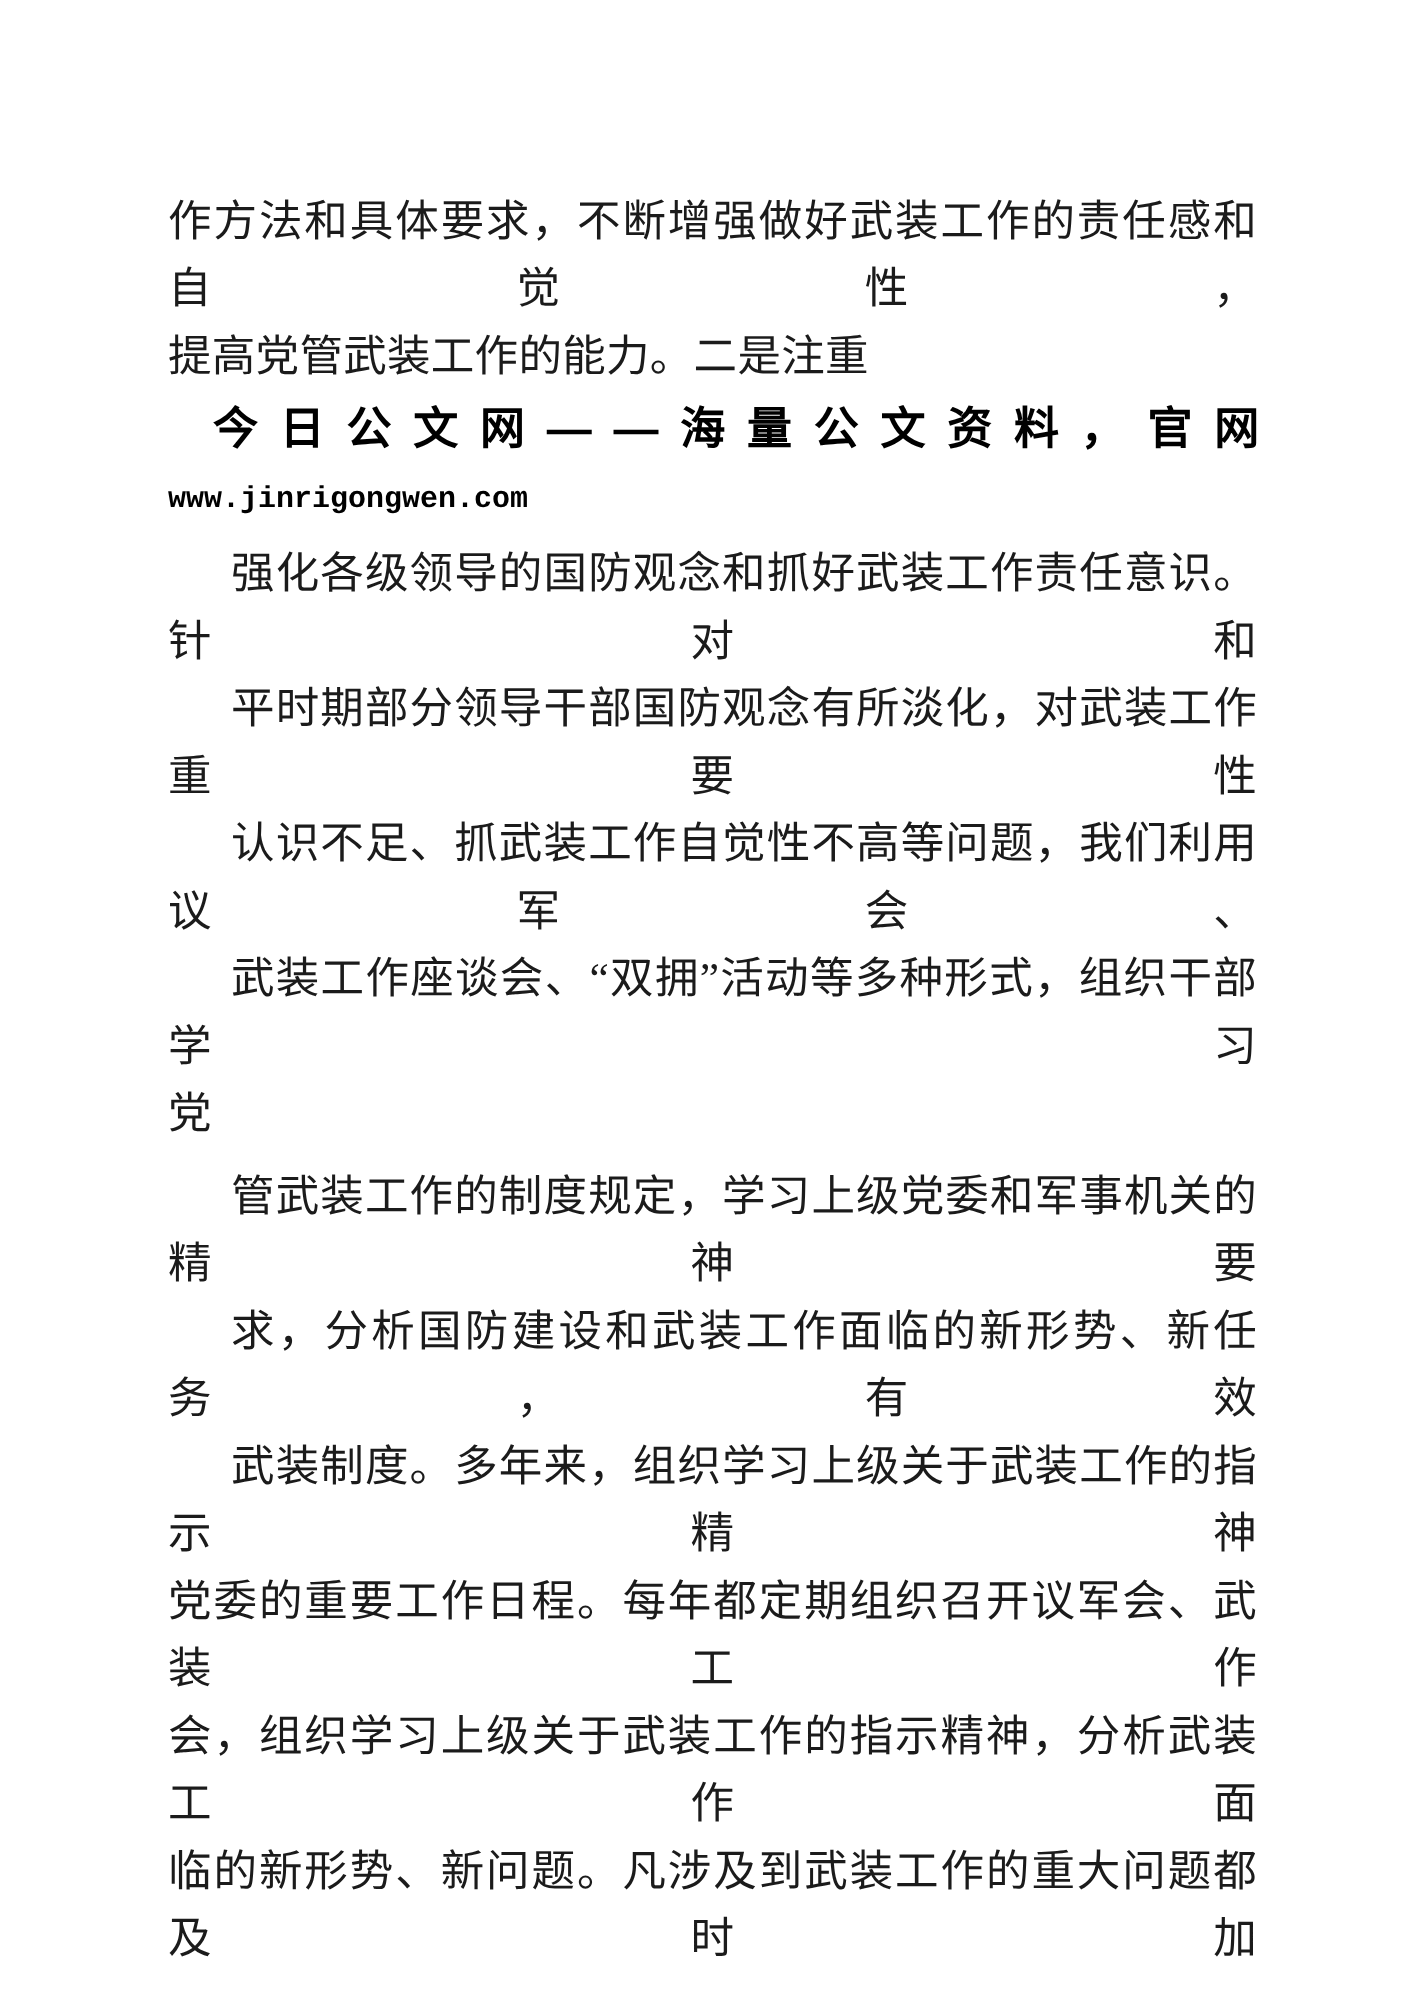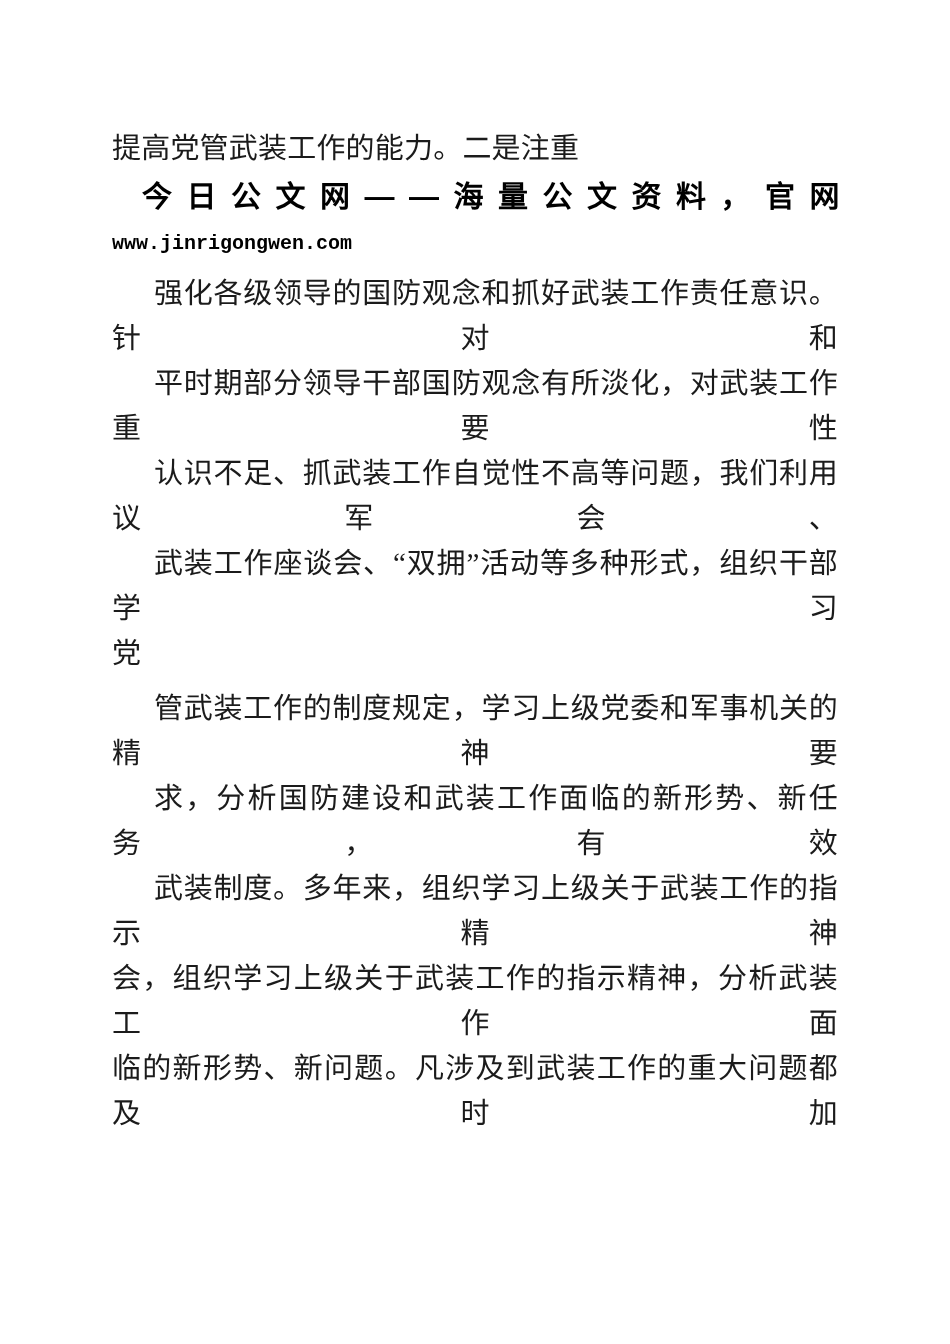--- a/index.html
+++ b/index.html
@@ -77,37 +77,39 @@
 
   .gap-sm { height: 6px; }
   .gap-md { height: 10px; }
 </style>
 </head>
 <body>
 
 <div class="page">
   <div class="content">
 
+    <div class="line just">作方法和具体要求，不断增强做好武装工作的责任感和自觉性，</div>
     <div class="line just tail">提高党管武装工作的能力。二是注重</div>
 
     <div class="banner">今日公文网——海量公文资料，官网</div>
     <div class="url">www.jinrigongwen.com</div>
 
     <div class="gap-sm"></div>
 
     <div class="line just indent">强化各级领导的国防观念和抓好武装工作责任意识。针对和</div>
     <div class="line just indent">平时期部分领导干部国防观念有所淡化，对武装工作重要性</div>
     <div class="line just indent">认识不足、抓武装工作自觉性不高等问题，我们利用议军会、</div>
     <div class="line just indent">武装工作座谈会、“双拥”活动等多种形式，组织干部学习</div>
 
     <div class="line tail">党</div>
 
     <div class="gap-md"></div>
 
     <div class="line just indent">管武装工作的制度规定，学习上级党委和军事机关的精神要</div>
     <div class="line just indent">求，分析国防建设和武装工作面临的新形势、新任务，有效</div>
 
     <div class="line just indent">武装制度。多年来，组织学习上级关于武装工作的指示精神</div>
+    <div class="line just">党委的重要工作日程。每年都定期组织召开议军会、武装工作</div>
     <div class="line just">会，组织学习上级关于武装工作的指示精神，分析武装工作面</div>
     <div class="line just">临的新形势、新问题。凡涉及到武装工作的重大问题都及时加</div>
 
   </div>
 </div>
 
 </body></html>

